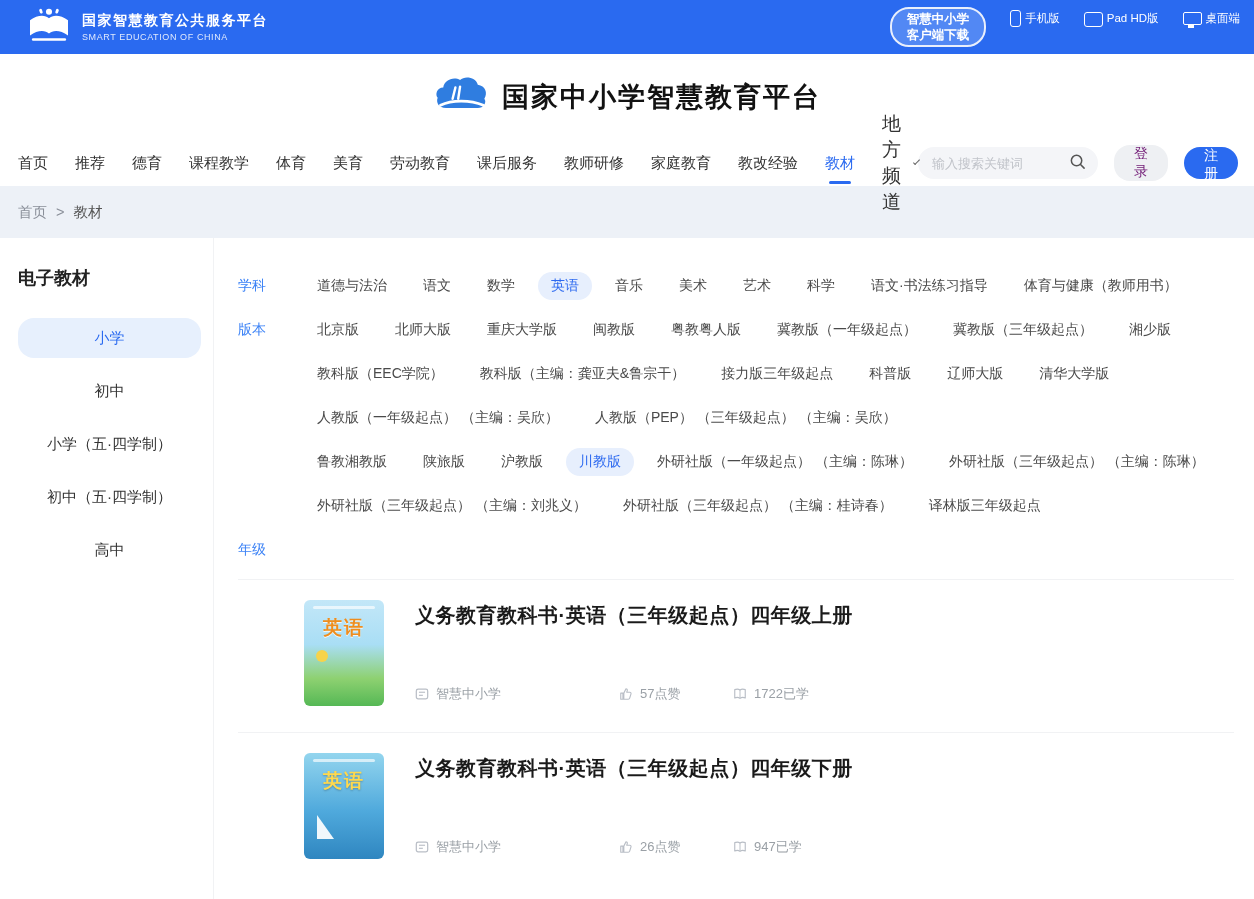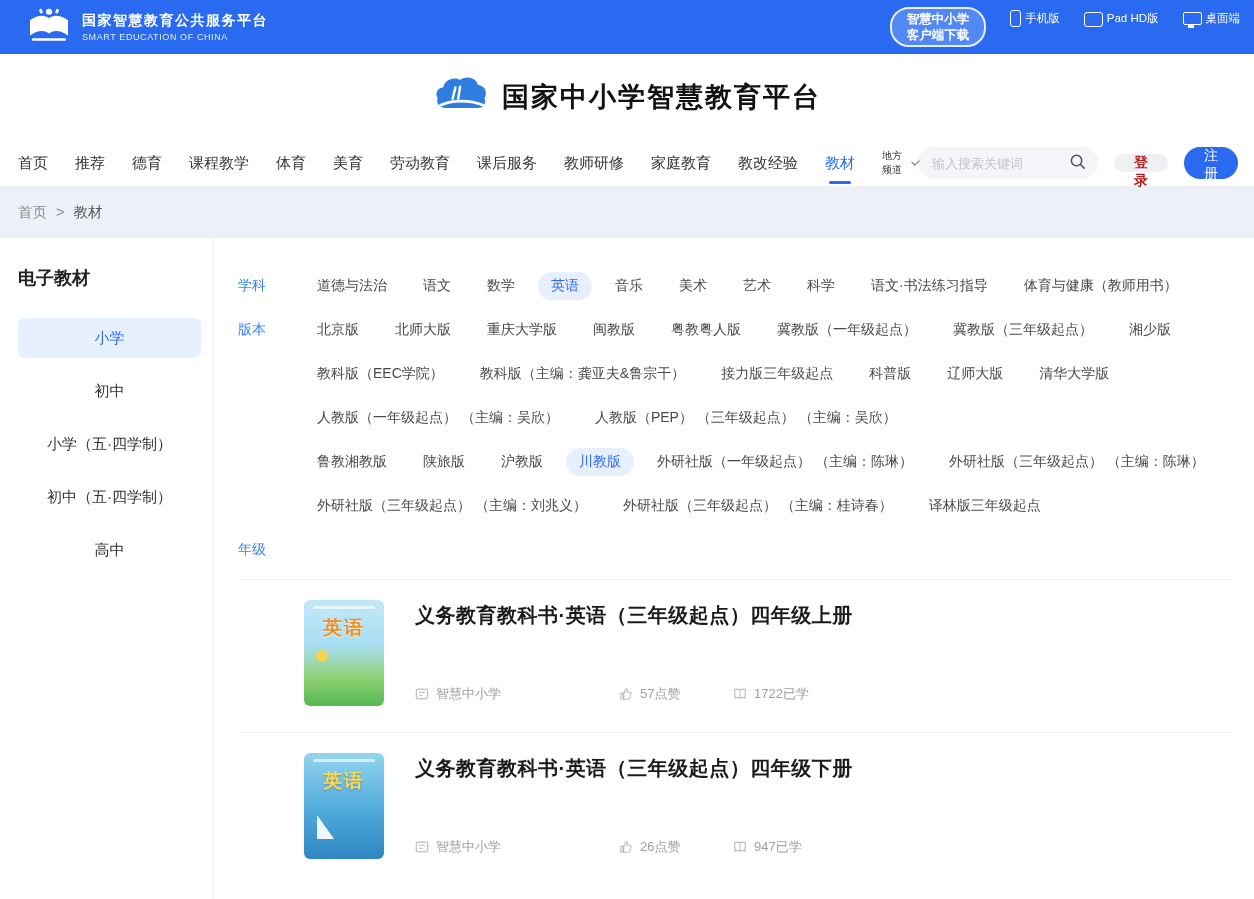--- a/index.html
+++ b/index.html
@@ -31,44 +31,44 @@
   .site-header { height:86px; display:flex; align-items:center; justify-content:center; gap:13px; }
   .site-title { font-size:27px; font-weight:bold; color:#121212; letter-spacing:2px; }
   
   .mainnav { display:flex; align-items:center; height:46px; padding:0 16px 0 18px; }
   .nav-items { display:flex; align-items:center; gap:27px; }
   .nav-item { font-size:15px; color:#333; cursor:pointer; white-space:nowrap; position:relative; text-decoration:none; }
   .nav-item.active { color:#2a6af0; }
   .nav-item.active::after { content:""; position:absolute; left:50%; transform:translateX(-50%);
       bottom:-11px; width:22px; height:3px; border-radius:2px; background:#2a6af0; }
   .nav-dropdown { margin-left:27px; display:flex; align-items:center; gap:7px;
-      font-size:10px; color:#333; cursor:pointer; }
+      font-size:19px; color:#333; cursor:pointer; }
   .chev { width:7px; height:7px; border-right:1.6px solid #666; border-bottom:1.6px solid #666;
       transform:rotate(45deg); margin-top:-4px; }
   .nav-right { margin-left:auto; display:flex; align-items:center; gap:16px; }
   .search { width:180px; height:32px; background:#f4f5f8; border-radius:16px;
       display:flex; align-items:center; padding:0 12px; cursor:text; }
   .search input { flex:1; min-width:0; border:none; background:transparent; outline:none;
       font-size:13px; color:#333; font-family:inherit; }
   .search input::placeholder { color:#c0c3c9; }
-  .btn-login { height:18px; padding:0 20px; border-radius:16px; background:#eef0f3; border:none;
-      font-size:14px; color:#b91c1c; cursor:pointer; font-family:inherit;font-weight:bold; }
+  .btn-login { height:36px; padding:0 20px; border-radius:16px; background:#eef0f3; border:none;
+      font-size:14px; color:#701a75; cursor:pointer; font-family:inherit; }
   .btn-register { height:32px; padding:0 20px; border-radius:16px; background:#2a6af0; border:none;
       font-size:14px; color:#fff; cursor:pointer; font-family:inherit; }
   
   .breadcrumb-band { height:52px; background:#edf1f7; display:flex; align-items:center;
       padding:0 18px; font-size:14.5px; color:#8a8f99; gap:9px; }
   .bc-current { color:#555; }
   .bc-home { cursor:pointer; }
   
   .content { display:flex; min-height:661px; }
   .sidebar { width:214px; flex-shrink:0; padding:28px 12px 0 18px; border-right:1px solid #f1f2f4; }
   .side-title { font-size:18px; font-weight:bold; color:#222; margin:0 0 28px 0; }
   .side-item { height:40px; display:flex; align-items:center; justify-content:center;
-      font-size:15px; color:#333; border-radius:6px; margin-bottom:13px; cursor:pointer; white-space:nowrap; }
+      font-size:15px; color:#333; border-radius:16px; margin-bottom:13px; cursor:pointer; white-space:nowrap; }
   .side-item.active { background:#e7f0fd; color:#2a6af0; }
   .panel { flex:1; padding:34px 20px 0 24px; }
   .frow { display:flex; }
   .flabel { width:46px; flex-shrink:0; font-size:14px; color:#3b82f6; padding-top:5px; margin-right:20px; }
   .fcol { display:flex; flex-direction:column; flex:1; }
   .fopts { display:flex; flex-wrap:wrap; align-items:center; margin-bottom:16px; }
   .opt { font-size:14px; color:#4a4a4a; padding:5px 13px; border-radius:15px; margin-right:10px;
       cursor:pointer; white-space:nowrap; }
   .opt.selected { background:#e7effd; color:#2f6bf0; }
   .opt.hover-blue { color:#2f6bf0; }

